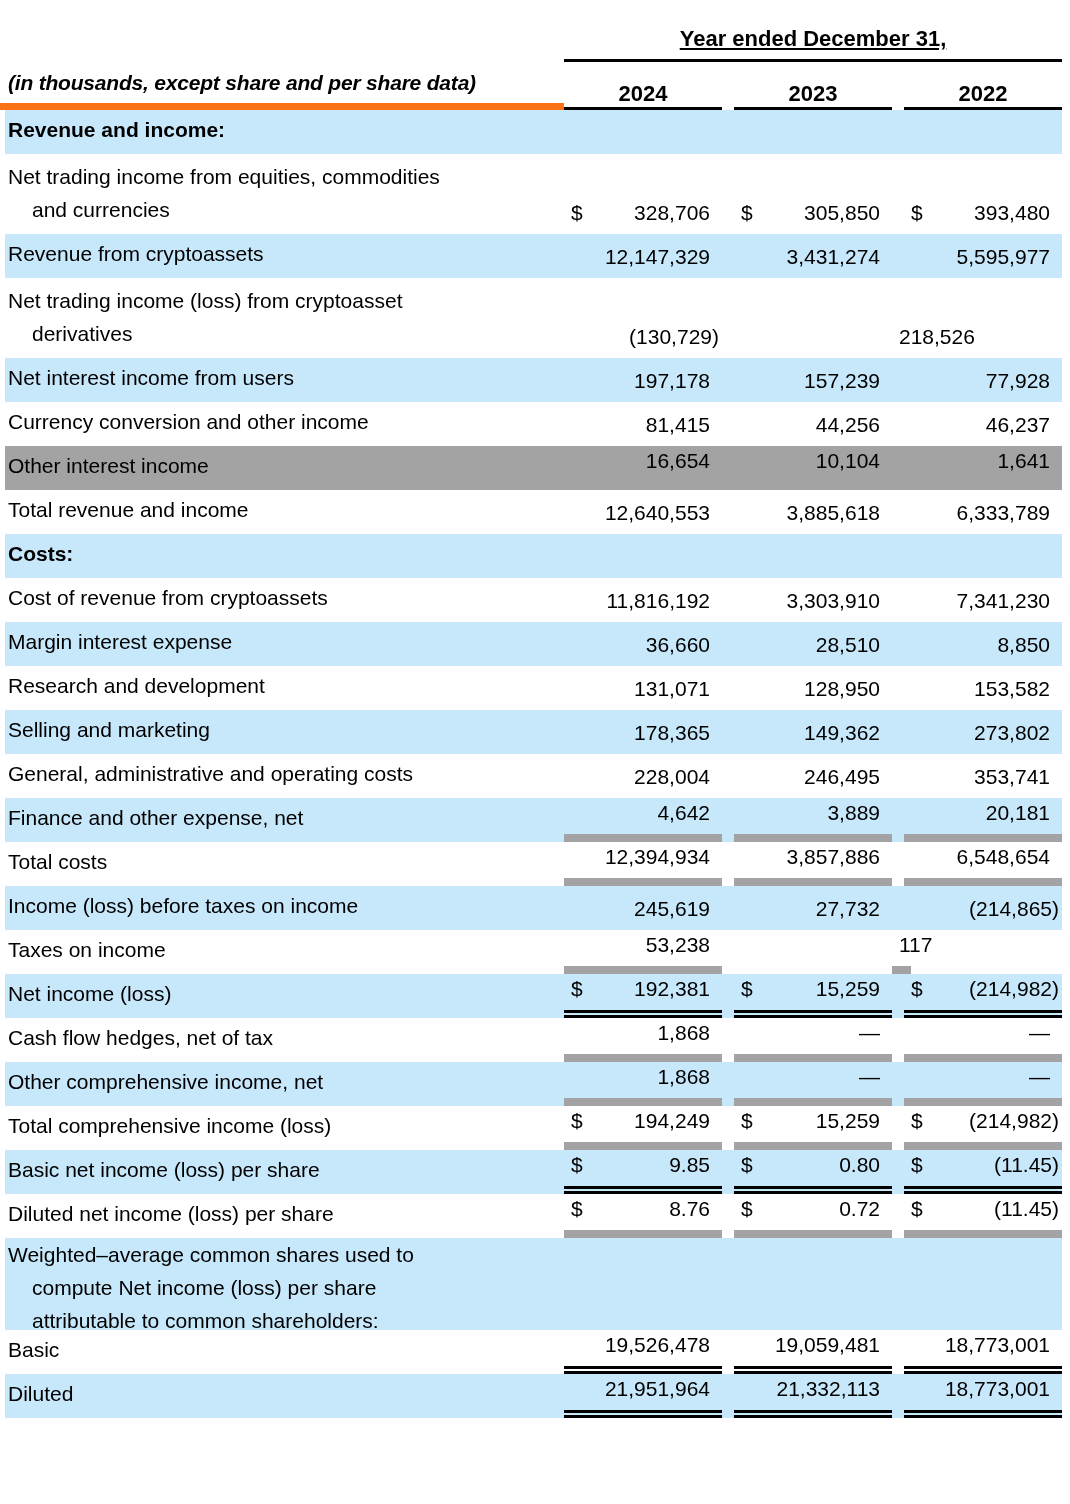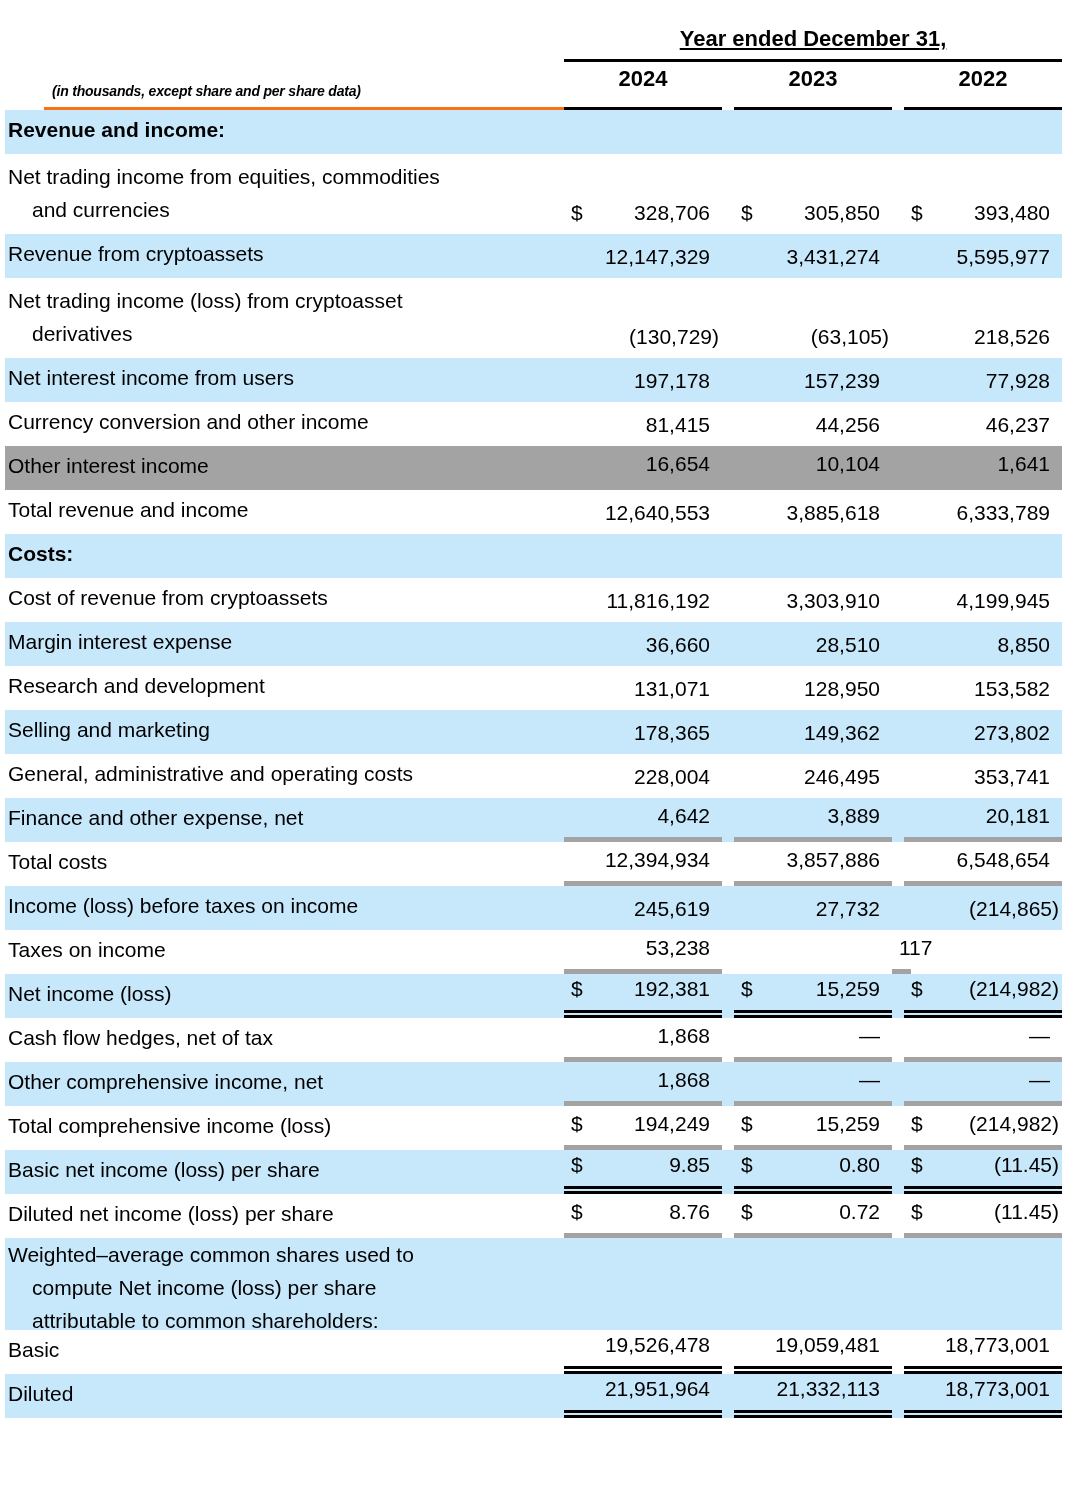--- a/index.html
+++ b/index.html
@@ -17,47 +17,47 @@
 
   
   .row-period{height:44px;}
   .period-span{
     grid-column:2/7;display:flex;align-items:flex-end;justify-content:center;
     font-size:22px;font-weight:bold;padding-bottom:7px;
     border-bottom:3px solid #000;box-sizing:border-box;text-decoration:underline;
   }
   .row-years{height:48px;}
   .caption-cell{
-    display:flex;align-items:flex-end;font-size:14px;font-weight:bold;font-style:italic;
-    padding:0 0 8px 8px;border-bottom:3px solid #f97316;box-sizing:border-box;letter-spacing:-0.2px;margin-left:44px;
+    display:flex;align-items:flex-end;font-size:21px;font-weight:bold;font-style:italic;
+    padding:0 0 8px 8px;border-bottom:7px solid #f97316;box-sizing:border-box;letter-spacing:-0.2px;
   }
   .year-cell{
     display:flex;align-items:flex-end;justify-content:center;
-    font-size:22px;font-weight:bold;padding-bottom:15px;
+    font-size:22px;font-weight:bold;padding-bottom:0;
     border-bottom:3px solid #000;box-sizing:border-box;
   }
 
   
   .body-row{box-sizing:border-box;}
   .h1{height:44px;}
   .h2{height:80px;}
   .h3{height:92px;}
   .label-cell{
     display:flex;align-items:flex-end;
     font-size:21px;line-height:33px;padding:0 0 8px 3px;box-sizing:border-box;
   }
   .label-cell .cont{padding-left:24px;}
   .bold .label-cell{font-weight:bold;}
   .val{
     display:flex;align-items:flex-end;
     font-size:21px;padding:0 12px 9px 7px;box-sizing:border-box;
   }
   .val .num{margin-left:auto;white-space:nowrap;}
   .val .num.paren{margin-right:-9px;}
-  .val.u1{border-bottom:5px solid #a3a3a3;align-items:flex-end;}
+  .val.u1{border-bottom:8px solid #a3a3a3;align-items:flex-end;}
   .val.u2{border-bottom:8px double #000;}
 </style>
 </head>
 <body>
 
 <div class="page">
 
   <div class="grid hdr-grid row-period">
     <div></div>
     <div class="period-span">Year ended December 31,</div>
@@ -129,23 +129,20 @@
         <div class="label-cell">
           <div>
             <div class="first">Net trading income (loss) from cryptoasset</div>
             <div class="cont">derivatives</div>
           </div>
         </div>
         <div class="val">
           <span class="num paren">(130,729)</span>
         </div>
         <div></div>
-        <div class="val">
-          <span class="num paren">(63,105)</span>
-        </div>
         <div></div>
         <div class="val">
           <span class="num">218,526</span>
         </div>
       </div>
       <div class="grid body-grid body-row h1" style="background: rgb(199, 231, 250);">
         <div class="label-cell">
           <div>
             <div class="first">Net interest income from users</div>
           </div>
@@ -236,21 +233,21 @@
         </div>
         <div class="val">
           <span class="num">11,816,192</span>
         </div>
         <div></div>
         <div class="val">
           <span class="num">3,303,910</span>
         </div>
         <div></div>
         <div class="val">
-          <span class="num">4,199,945</span>
+          <span class="num">7,341,230</span>
         </div>
       </div>
       <div class="grid body-grid body-row h1" style="background: rgb(199, 231, 250);">
         <div class="label-cell">
           <div>
             <div class="first">Margin interest expense</div>
           </div>
         </div>
         <div class="val">
           <span class="num">36,660</span>

